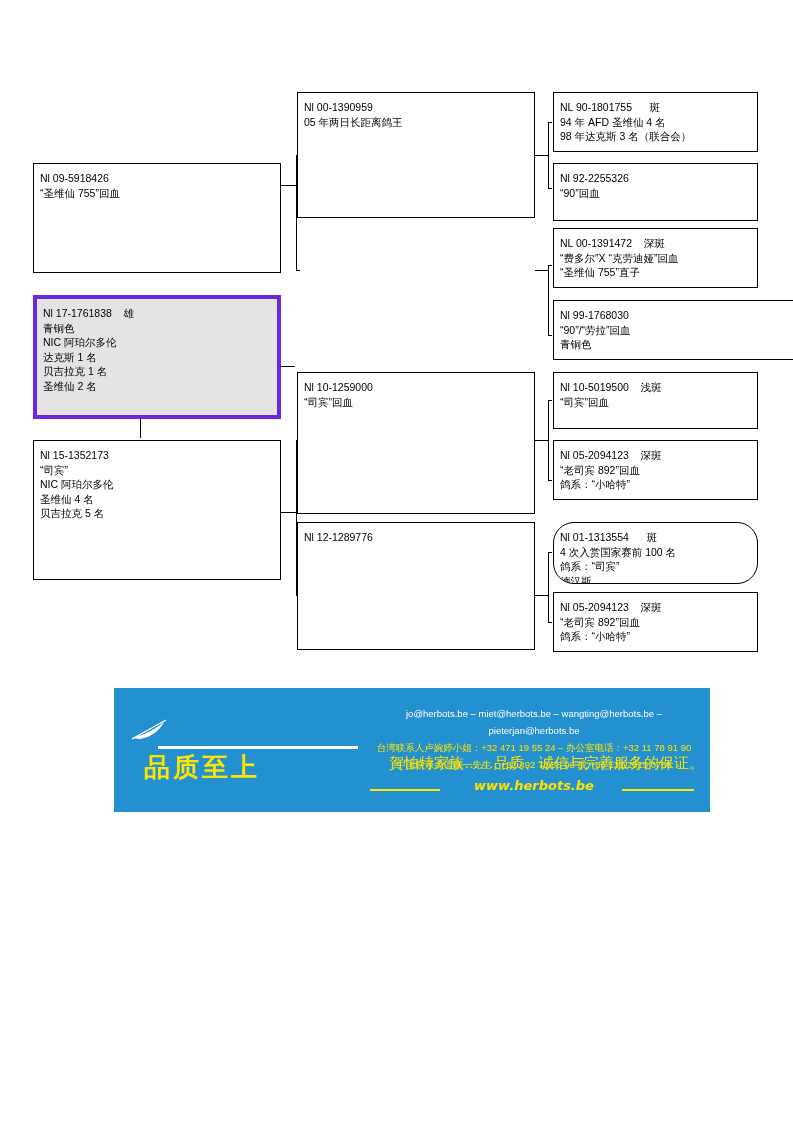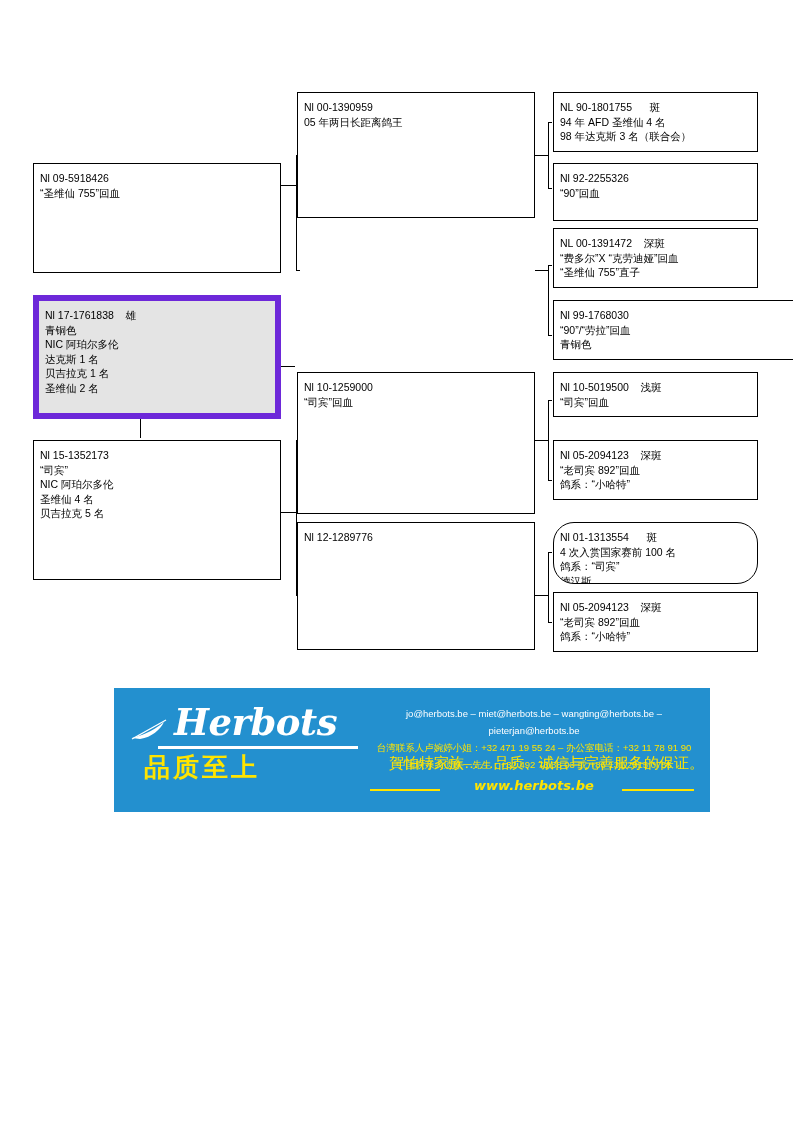--- a/index.html
+++ b/index.html
@@ -27,21 +27,21 @@
     background: #ffffff;
     padding: 7px 5px 4px 6px;
     font-size: 10.5px;
     line-height: 14.5px;
     color: #000000;
     white-space: pre-wrap;
     overflow: hidden;
   }
   .node.focus {
     background: #e4e4e4;
-    border: 6px solid #6d28d9;
+    border: 4px solid #6d28d9;
   }
   .line {
     position: absolute;
     background: #000000;
   }
   .line.h { height: 1px; }
   .line.v { width: 1px; }
 
   
   .banner {
@@ -210,21 +210,21 @@
 “90”回血</div>
 
   <div class="node" style="left:553px; top:228px; width:205px; height:60px;">NL 00-1391472    深斑
 “费多尔”X “克劳迪娅”回血
 “圣维仙 755”直子</div>
 
   <div class="node" style="left:553px; top:300px; width:246px; height:60px;">Nl 99-1768030
 “90”/“劳拉”回血
 青铜色</div>
 
-  <div class="node" style="left:553px; top:372px; width:205px; height:45px;">Nl 10-5019500    浅斑
+  <div class="node" style="left:553px; top:372px; width:205px; height:57px;">Nl 10-5019500    浅斑
 “司宾”回血</div>
 
   <div class="node" style="left:553px; top:440px; width:205px; height:60px;">Nl 05-2094123    深斑
 “老司宾 892”回血
 鸽系：“小哈特”</div>
 
   <div class="node" style="left:553px; top:522px; width:205px; height:62px;border-radius:21px;">Nl 01-1313554      斑
 4 次入赏国家赛前 100 名
 鸽系：“司宾”
 德汉斯</div>
@@ -235,21 +235,20 @@
 
 </div>
 
 <div class="banner">
 
   <div class="banner-logo">
     <svg class="brand-feather" viewBox="0 0 46 26">
       <path d="M2 22 C10 20 22 16 34 6 C30 14 22 21 10 23 Z" fill="#ffffff"></path>
       <path d="M2 23 L36 4" stroke="#ffffff" stroke-width="1.4" fill="none"></path>
     </svg>
-    <div class="brand">Herbots</div>
     <div class="brand-underline"></div>
     <div class="brand-sub">品质至上</div>
   </div>
 
   <div class="banner-lines">
     <div class="l1">jo@herbots.be – miet@herbots.be – wangting@herbots.be – pieterjan@herbots.be</div>
     <div class="l2">台湾联系人卢婉婷小姐：+32 471 19 55 24 – 办公室电话：+32 11 78 91 90</div>
     <div class="l3">中国联系人遗昧一先生：+32 492 73 88 03 或 +86 131 2015 0755</div>
   </div>
 

